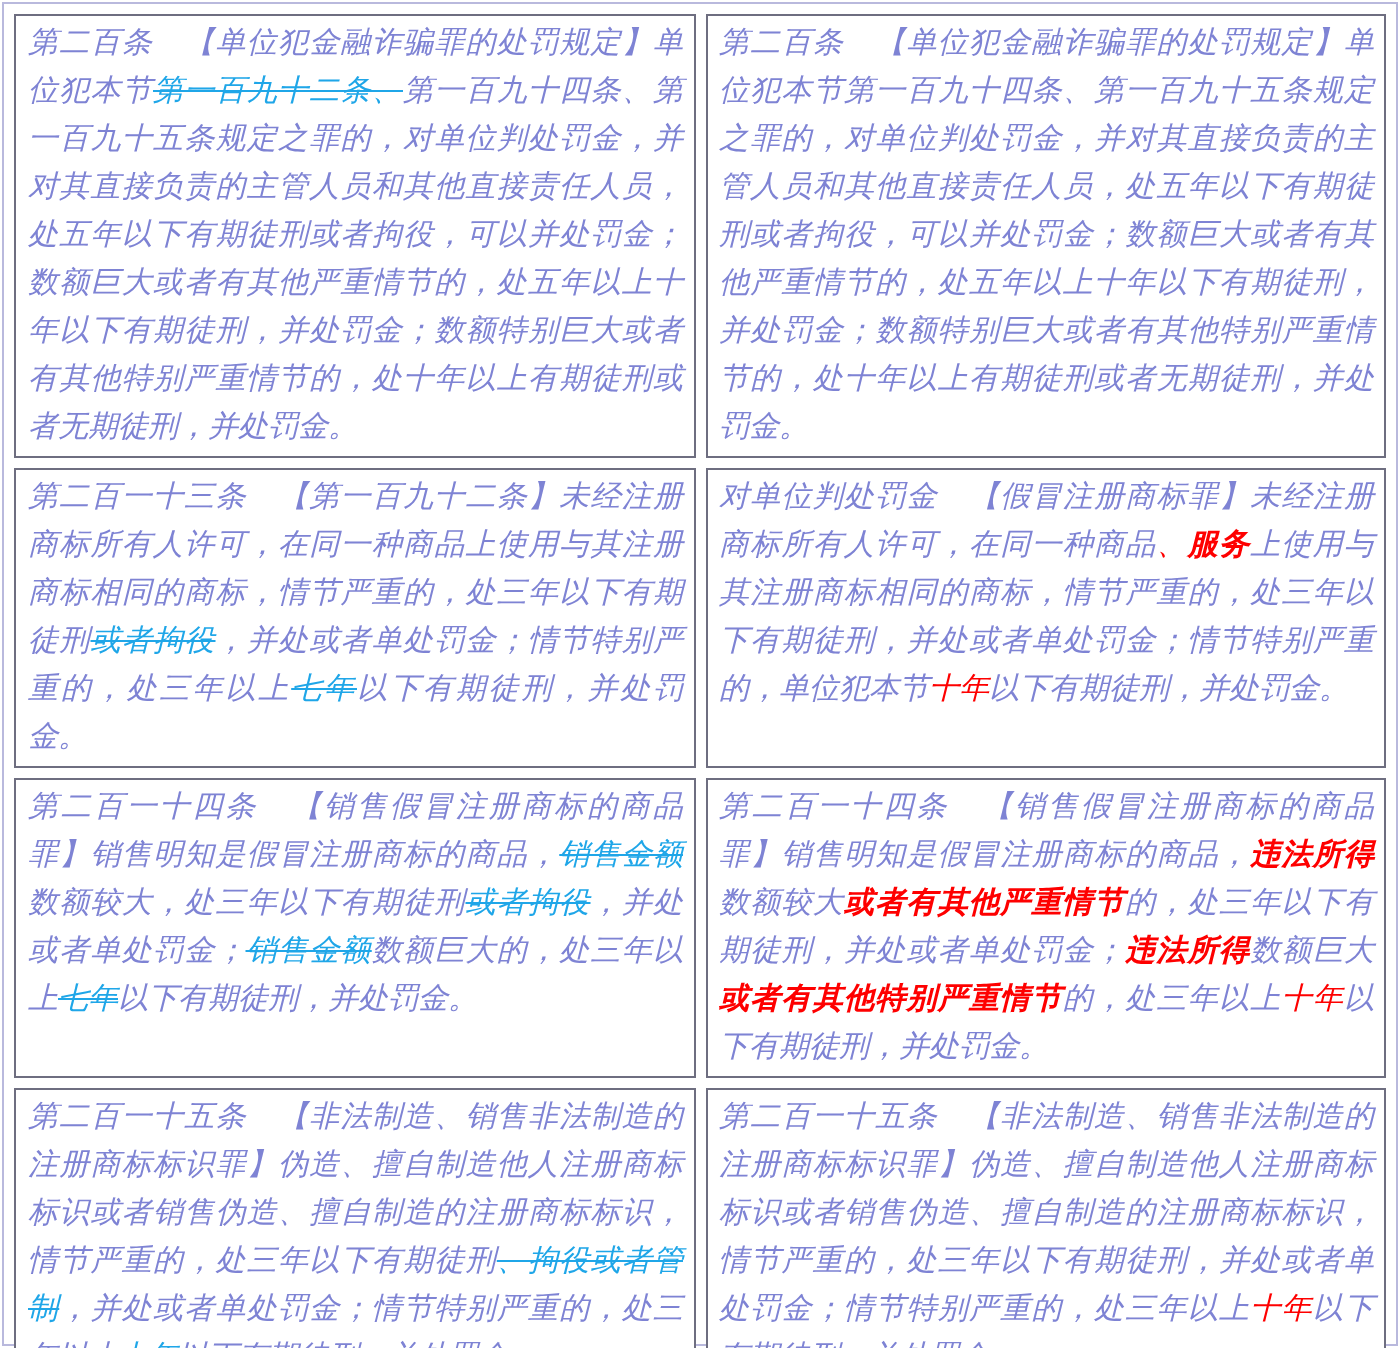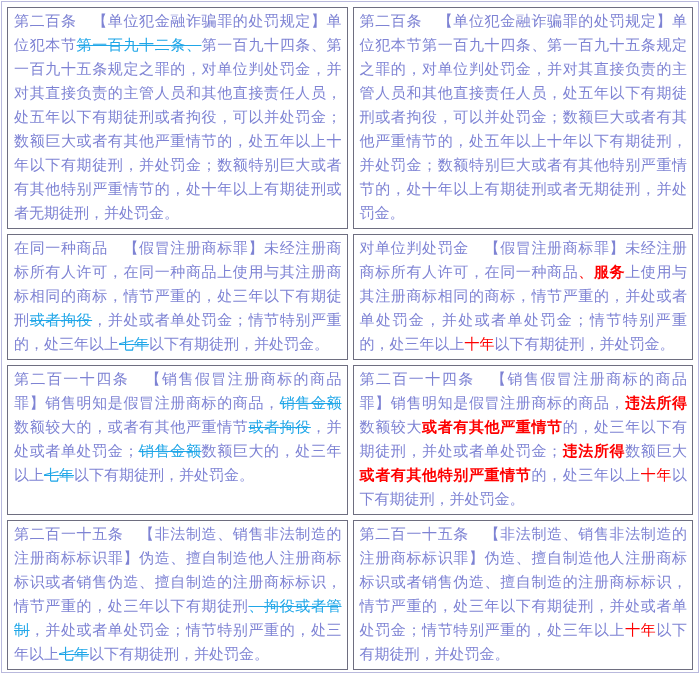--- a/index.html
+++ b/index.html
@@ -21,20 +21,21 @@
     overflow: hidden;
     font-family: "DejaVu Sans", sans-serif;
   }
   .page {
     box-sizing: border-box;
     width: 698px;
     height: 672px;
     margin: 1px;
     border: 1px solid var(--outer-border);
     background: var(--bg);
+    font-style: italic;
   }
   table.cmp {
     width: 100%;
     height: 100%;
     border-collapse: separate;
     border-spacing: 5px 5px;
     table-layout: fixed;
   }
   table.cmp td {
     width: 50%;
@@ -63,25 +64,25 @@
 <body>
 
 <div class="page">
   <table class="cmp">
     <tbody>
         <tr>
           <td><span class="seg-normal">第二百条　【单位犯金融诈骗罪的处罚规定】单位犯本节</span><span class="seg-del">第一百九十二条、</span><span class="seg-normal">第一百九十四条、第一百九十五条规定之罪的，对单位判处罚金，并对其直接负责的主管人员和其他直接责任人员，处五年以下有期徒刑或者拘役，可以并处罚金；数额巨大或者有其他严重情节的，处五年以上十年以下有期徒刑，并处罚金；数额特别巨大或者有其他特别严重情节的，处十年以上有期徒刑或者无期徒刑，并处罚金。</span></td>
           <td><span class="seg-normal">第二百条　【单位犯金融诈骗罪的处罚规定】单位犯本节第一百九十四条、第一百九十五条规定之罪的，对单位判处罚金，并对其直接负责的主管人员和其他直接责任人员，处五年以下有期徒刑或者拘役，可以并处罚金；数额巨大或者有其他严重情节的，处五年以上十年以下有期徒刑，并处罚金；数额特别巨大或者有其他特别严重情节的，处十年以上有期徒刑或者无期徒刑，并处罚金。</span></td>
         </tr>
         <tr>
-          <td><span class="seg-normal">在同一种商品　【假冒注册商标罪】未经注册商标所有人许可，在同一种商品上使用与其注册商标相同的商标，情节严重的，处三年以下有期徒刑</span><span class="seg-del">或者拘役</span><span class="seg-normal">，并处或者单处罚金；情节特别严重的，处三年以上</span><span class="seg-del">七年</span><span class="seg-normal">以下有期徒刑，并处罚金。</span></td>
-          <td><span class="seg-normal">对单位判处罚金　【假冒注册商标罪】未经注册商标所有人许可，在同一种商品</span><span class="seg-ins">、</span><span class="seg-insb">服务</span><span class="seg-normal">上使用与其注册商标相同的商标，情节严重的，并处或者单处罚金，并处或者单处罚金；情节特别严重的，处三年以上</span><span class="seg-ins">十年</span><span class="seg-normal">以下有期徒刑，并处罚金。</span></td>
+          <td><span class="seg-normal">第二百一十三条　【第一百九十二条】未经注册商标所有人许可，在同一种商品上使用与其注册商标相同的商标，情节严重的，处三年以下有期徒刑</span><span class="seg-del">或者拘役</span><span class="seg-normal">，并处或者单处罚金；情节特别严重的，处三年以上</span><span class="seg-del">七年</span><span class="seg-normal">以下有期徒刑，并处罚金。</span></td>
+          <td><span class="seg-normal">对单位判处罚金　【假冒注册商标罪】未经注册商标所有人许可，在同一种商品</span><span class="seg-ins">、</span><span class="seg-insb">服务</span><span class="seg-normal">上使用与其注册商标相同的商标，情节严重的，处三年以下有期徒刑，并处或者单处罚金；情节特别严重的，单位犯本节</span><span class="seg-ins">十年</span><span class="seg-normal">以下有期徒刑，并处罚金。</span></td>
         </tr>
         <tr>
-          <td><span class="seg-normal">第二百一十四条　【销售假冒注册商标的商品罪】销售明知是假冒注册商标的商品，</span><span class="seg-del">销售金额</span><span class="seg-normal">数额较大的，或者有其他严重情节</span><span class="seg-del">或者拘役</span><span class="seg-normal">，并处或者单处罚金；</span><span class="seg-del">销售金额</span><span class="seg-normal">数额巨大的，处三年以上</span><span class="seg-del">七年</span><span class="seg-normal">以下有期徒刑，并处罚金。</span></td>
+          <td><span class="seg-normal">第二百一十四条　【销售假冒注册商标的商品罪】销售明知是假冒注册商标的商品，</span><span class="seg-del">销售金额</span><span class="seg-normal">数额较大，处三年以下有期徒刑</span><span class="seg-del">或者拘役</span><span class="seg-normal">，并处或者单处罚金；</span><span class="seg-del">销售金额</span><span class="seg-normal">数额巨大的，处三年以上</span><span class="seg-del">七年</span><span class="seg-normal">以下有期徒刑，并处罚金。</span></td>
           <td><span class="seg-normal">第二百一十四条　【销售假冒注册商标的商品罪】销售明知是假冒注册商标的商品，</span><span class="seg-insb">违法所得</span><span class="seg-normal">数额较大</span><span class="seg-insb">或者有其他严重情节</span><span class="seg-normal">的，处三年以下有期徒刑，并处或者单处罚金；</span><span class="seg-insb">违法所得</span><span class="seg-normal">数额巨大</span><span class="seg-insb">或者有其他特别严重情节</span><span class="seg-normal">的，处三年以上</span><span class="seg-ins">十年</span><span class="seg-normal">以下有期徒刑，并处罚金。</span></td>
         </tr>
         <tr>
           <td><span class="seg-normal">第二百一十五条　【非法制造、销售非法制造的注册商标标识罪】伪造、擅自制造他人注册商标标识或者销售伪造、擅自制造的注册商标标识，情节严重的，处三年以下有期徒刑</span><span class="seg-del">、拘役或者管制</span><span class="seg-normal">，并处或者单处罚金；情节特别严重的，处三年以上</span><span class="seg-del">七年</span><span class="seg-normal">以下有期徒刑，并处罚金。</span></td>
           <td><span class="seg-normal">第二百一十五条　【非法制造、销售非法制造的注册商标标识罪】伪造、擅自制造他人注册商标标识或者销售伪造、擅自制造的注册商标标识，情节严重的，处三年以下有期徒刑，并处或者单处罚金；情节特别严重的，处三年以上</span><span class="seg-ins">十年</span><span class="seg-normal">以下有期徒刑，并处罚金。</span></td>
         </tr>
       </tbody>
   </table>
 </div>
 

